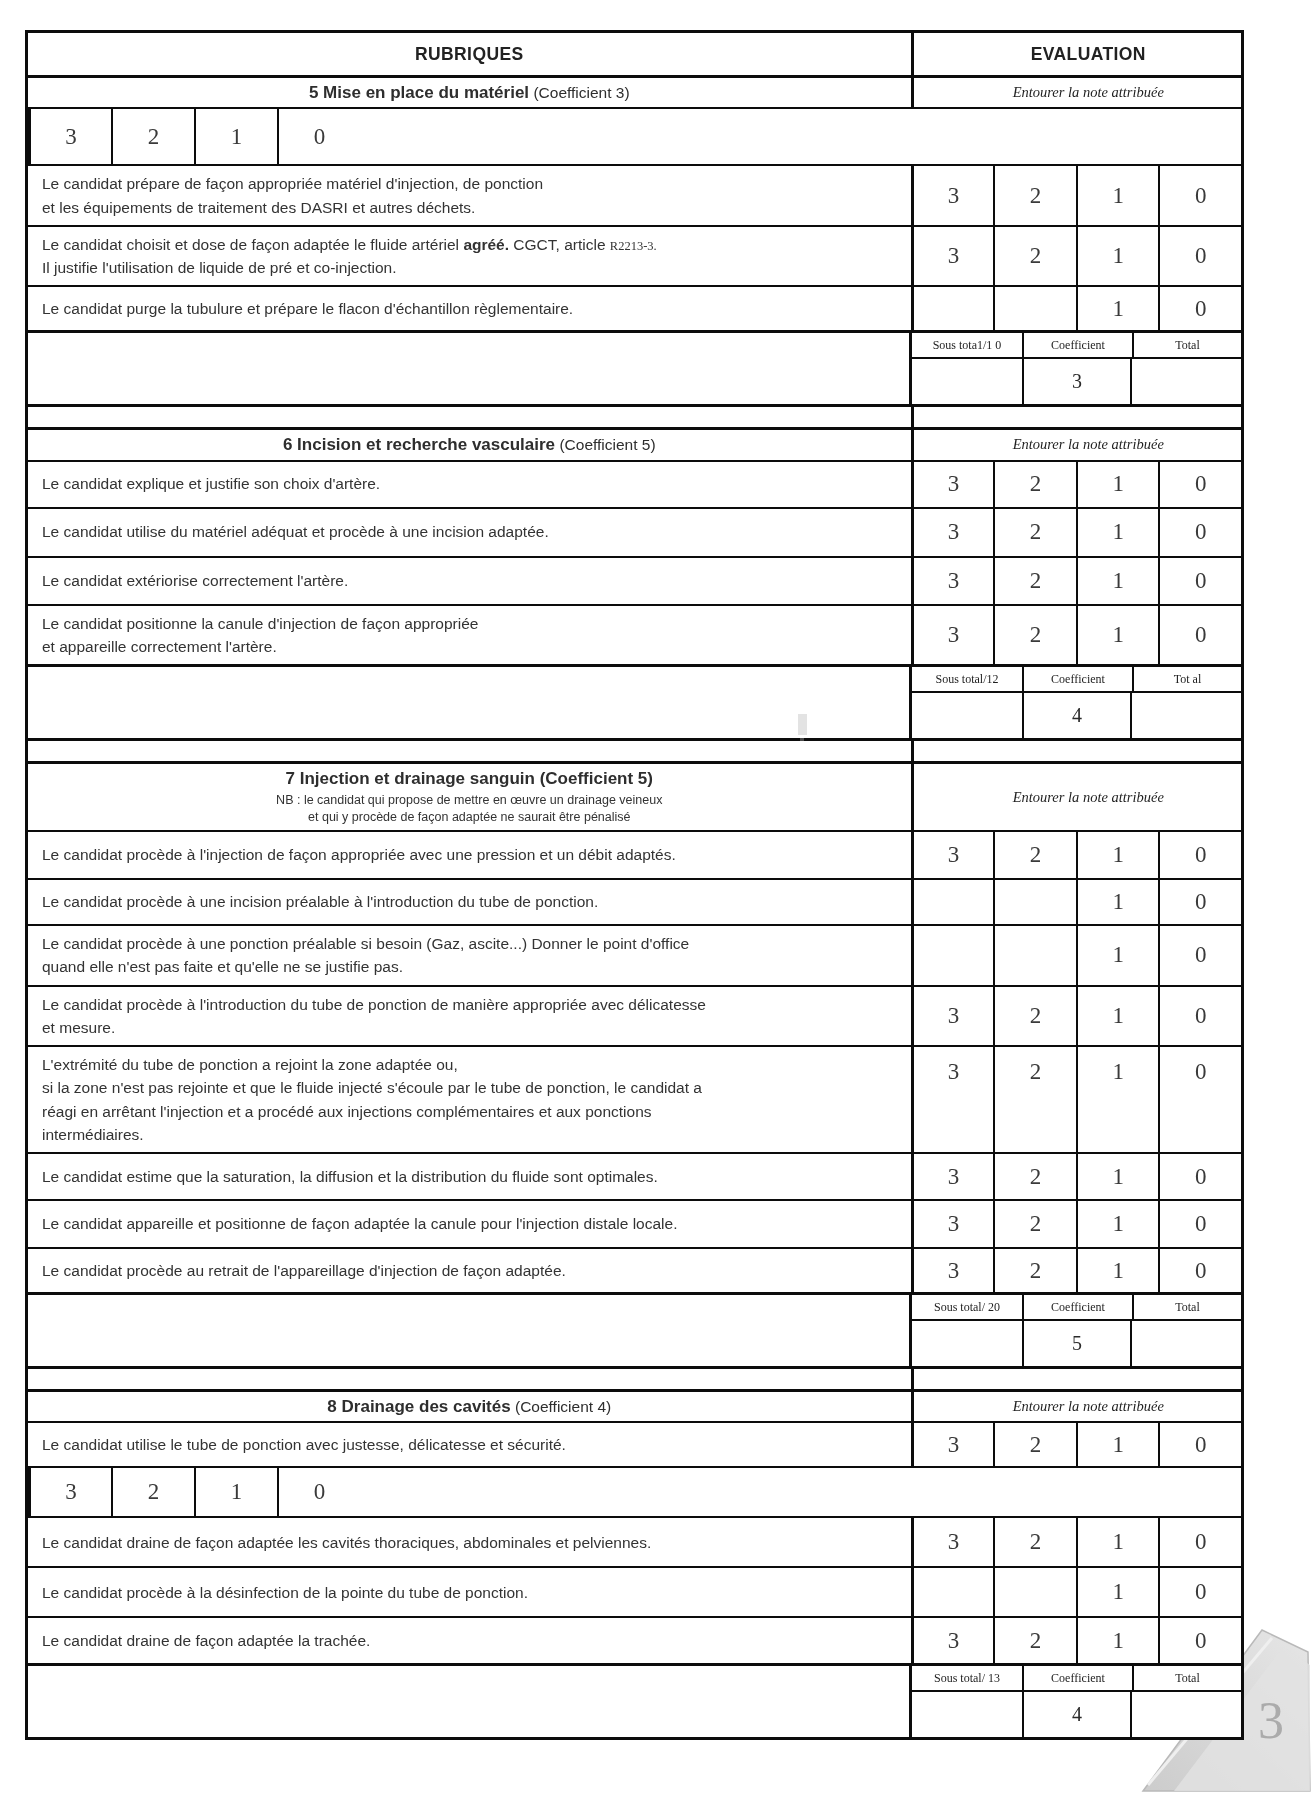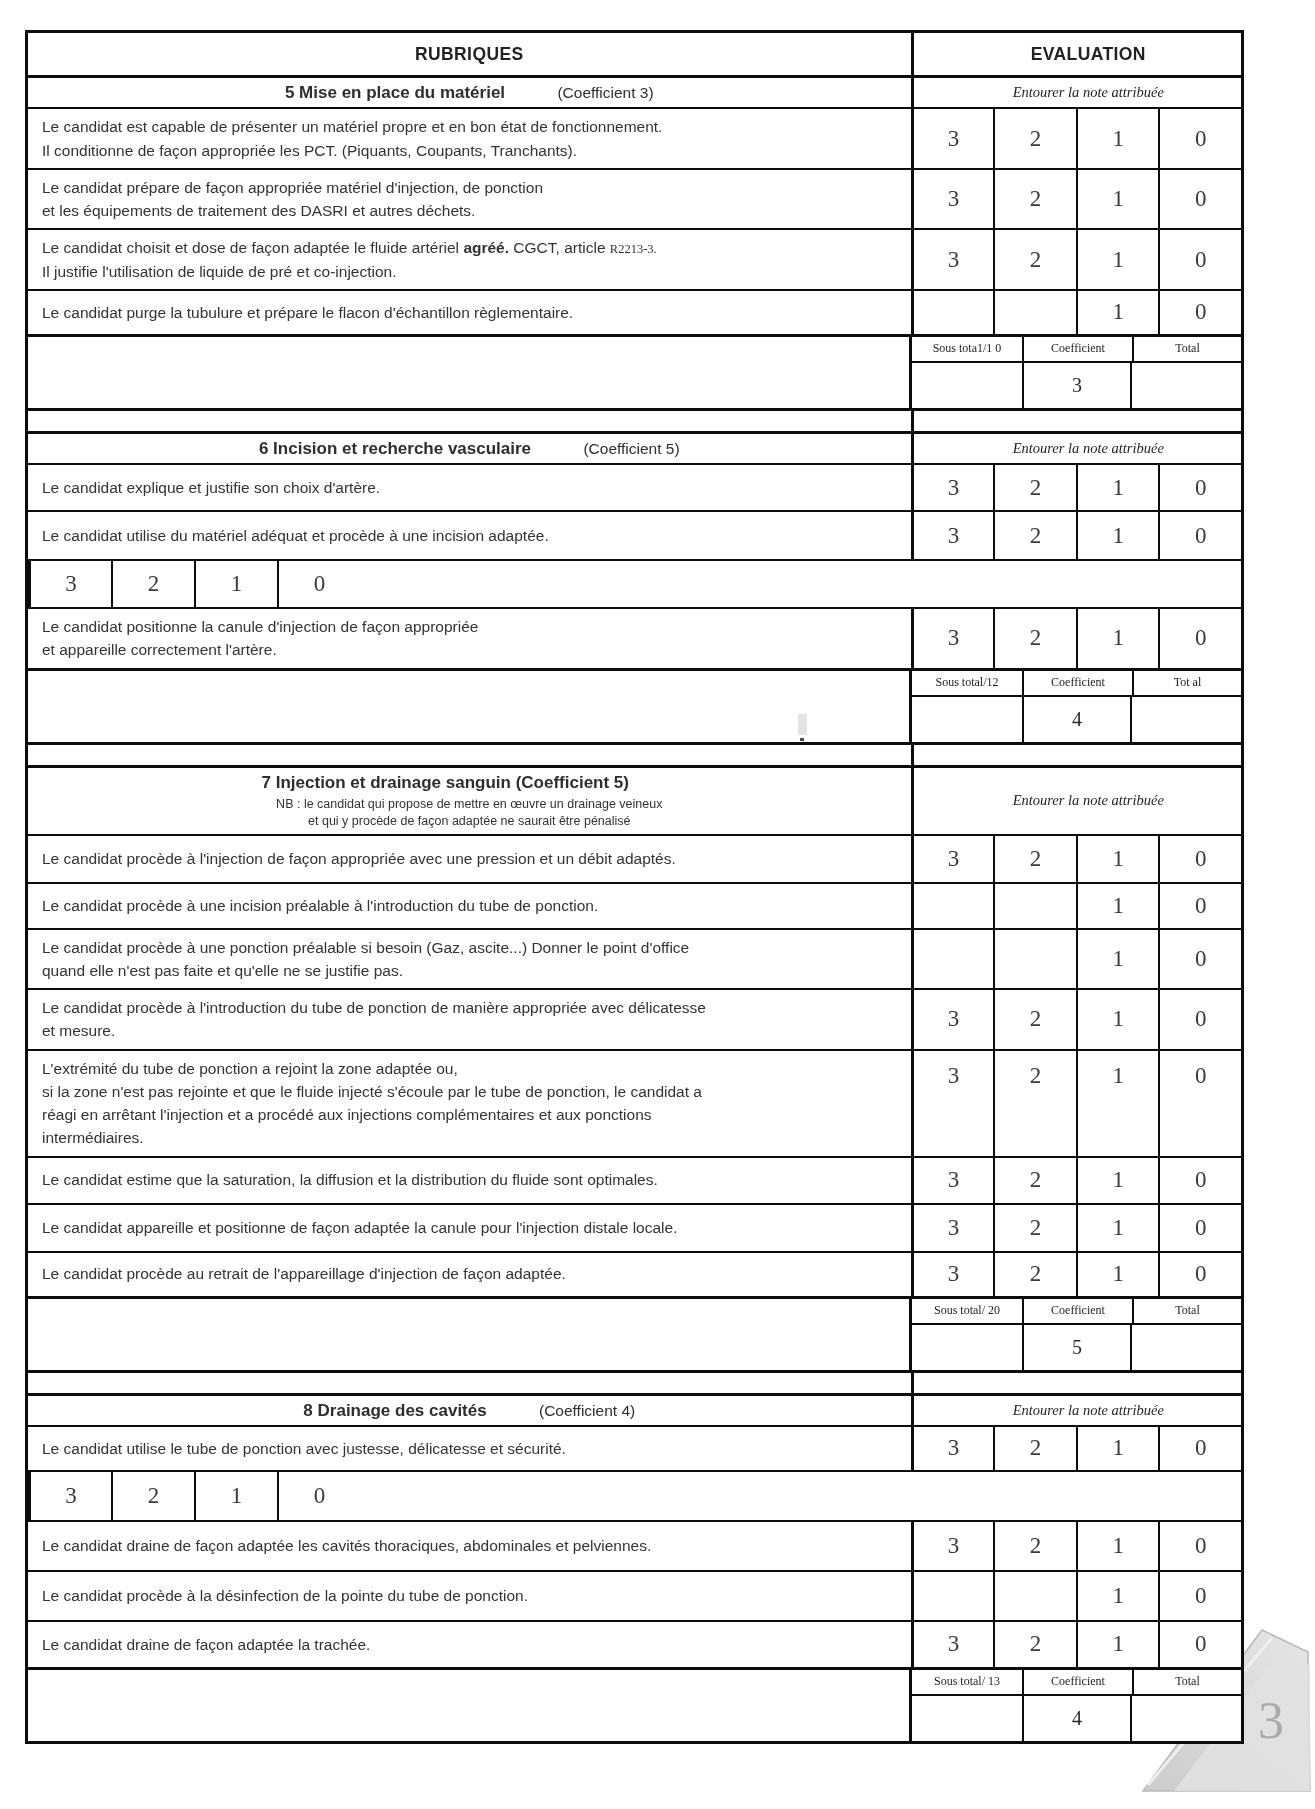--- a/index.html
+++ b/index.html
@@ -26,21 +26,21 @@
   .head-row { height:42px; }
   .head-row .cell { display:flex; align-items:center; justify-content:center;
     font-weight:bold; font-size:17.5px; letter-spacing:.4px; color:#222; }
 
   
   .title-row { min-height:32px; }
   .title-row .rub { display:flex; flex-direction:column; align-items:center;
     justify-content:center; padding:4px 8px; text-align:center; }
   .title-line { font-size:17px; line-height:1.25; }
   .t-bold { font-weight:bold; }
-  .t-norm { font-weight:normal; font-size:15.5px;padding-left:48px; }
+  .t-norm { font-weight:normal; font-size:15.5px; }
   .nb { font-size:12.5px; line-height:1.35; white-space:pre-line; margin-top:3px; color:#333; }
   .note-cell { display:flex; align-items:center; justify-content:center;
     font-family:"Liberation Serif", serif; font-style:italic; font-size:14.5px; color:#1f1f1f; }
 
   
   .crit-row .text-cell { display:flex; align-items:center;
     padding:6px 14px; font-size:15.5px; line-height:1.5; color:#333; }
   .parts { white-space:pre-line; }
   .p-b { font-weight:bold; }
   .p-r { font-family:"Liberation Serif", serif; font-size:12.5px; }
@@ -89,24 +89,20 @@
     <div class="cell rub">
       <div class="title-line">
         <span class="t-bold">5 Mise en place du matériel</span><span class="t-norm"> (Coefficient 3)</span>
       </div>
 
     </div>
     <div class="cell eval note-cell">Entourer la note attribuée</div>
   </div>
 
   <div class="row crit-row" style="min-height: 57px;">
-    <div class="cell rub text-cell">
-        <span class="parts"><span>Le candidat est capable de présenter un matériel propre et en bon état de fonctionnement.
-Il conditionne de façon appropriée les PCT. (Piquants, Coupants, Tranchants).</span></span>
-      </div>
     <div class="cell score first">3</div>
     <div class="cell score">2</div>
     <div class="cell score">1</div>
     <div class="cell score">0</div>
   </div>
 
   <div class="row crit-row" style="min-height: 58px;">
     <div class="cell rub text-cell">
         <span class="parts"><span>Le candidat prépare de façon appropriée matériel d'injection, de ponction
 et les équipements de traitement des DASRI et autres déchets.</span></span>
@@ -183,20 +179,23 @@
     <div class="cell rub text-cell">
         <span class="parts"><span>Le candidat utilise du matériel adéquat et procède à une incision adaptée.</span></span>
       </div>
     <div class="cell score first">3</div>
     <div class="cell score">2</div>
     <div class="cell score">1</div>
     <div class="cell score">0</div>
   </div>
 
   <div class="row crit-row" style="min-height: 48px;">
+    <div class="cell rub text-cell">
+        <span class="parts"><span>Le candidat extériorise correctement l'artère.</span></span>
+      </div>
     <div class="cell score first">3</div>
     <div class="cell score">2</div>
     <div class="cell score">1</div>
     <div class="cell score">0</div>
   </div>
 
   <div class="row crit-row" style="min-height: 57px;">
     <div class="cell rub text-cell">
         <span class="parts"><span>Le candidat positionne la canule d'injection de façon appropriée
 et appareille correctement l'artère.</span></span>

